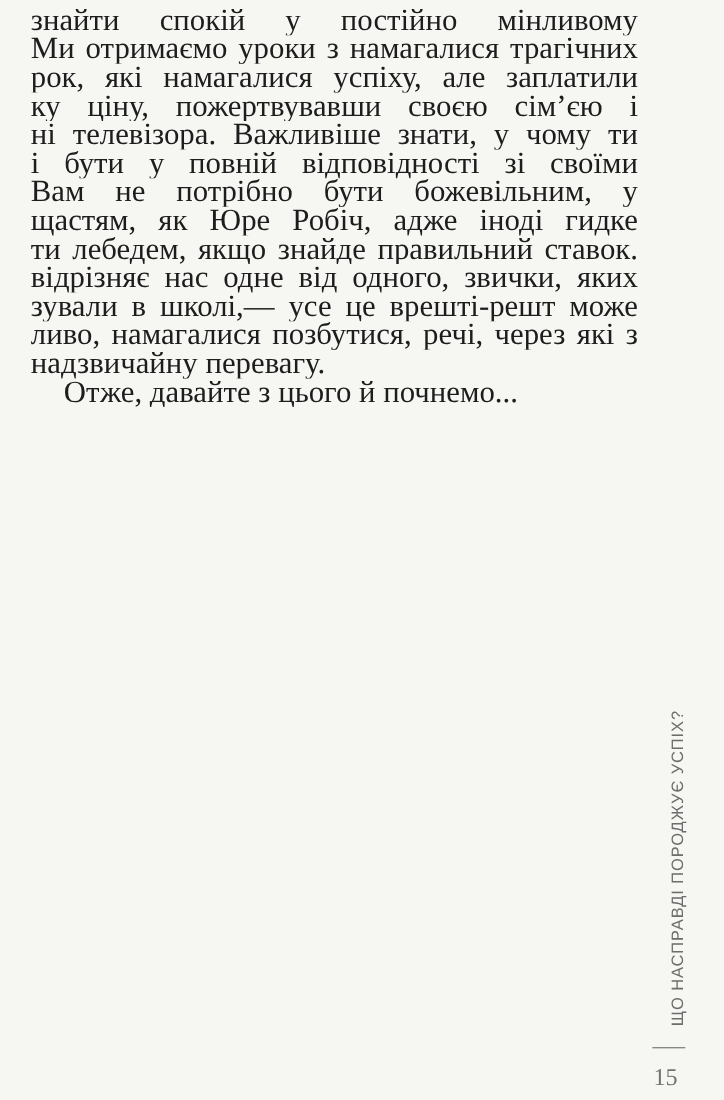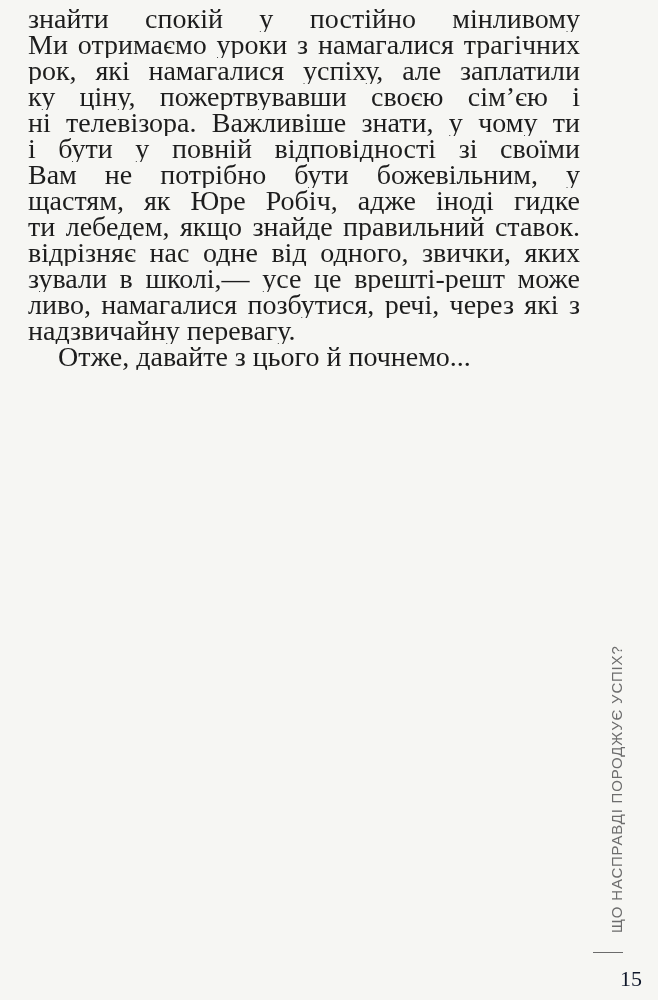--- a/index.html
+++ b/index.html
@@ -44,25 +44,25 @@
   .footer-rule {
     position: absolute;
     left: 593px;
     top: 952px;
     width: 30px;
     height: 1px;
     background: #6b6b6b;
   }
   .page-num {
     position: absolute;
-    right: 16px;
+    right: 42px;
     top: 966px;
     font-family: "Liberation Serif", serif;
     font-size: 22px;
-    color: #0f172a;
+    color: #737373;
   }
 </style>
 </head>
 <body>
 
 <div class="page">
 
   <div class="text-block">
     <div class="line">знайти спокій у постійно мінливому офісному бутті.</div>
     <div class="line">Ми отримаємо уроки з намагалися трагічних доль зі-</div>

